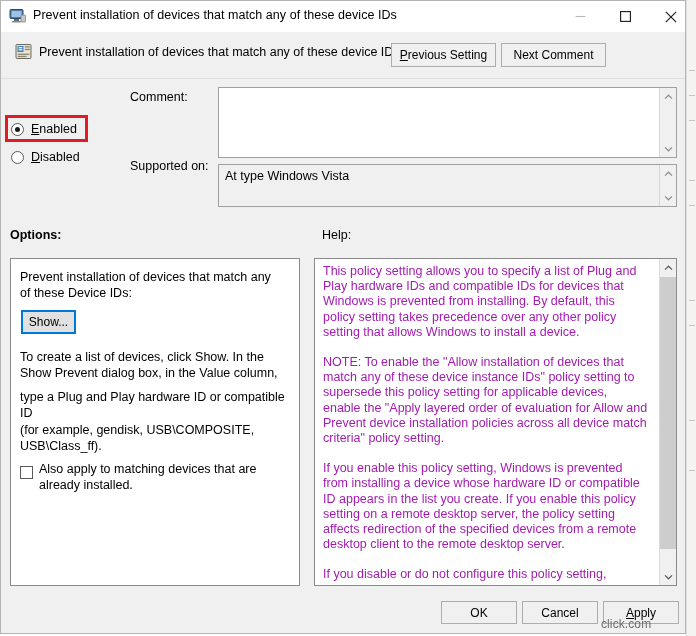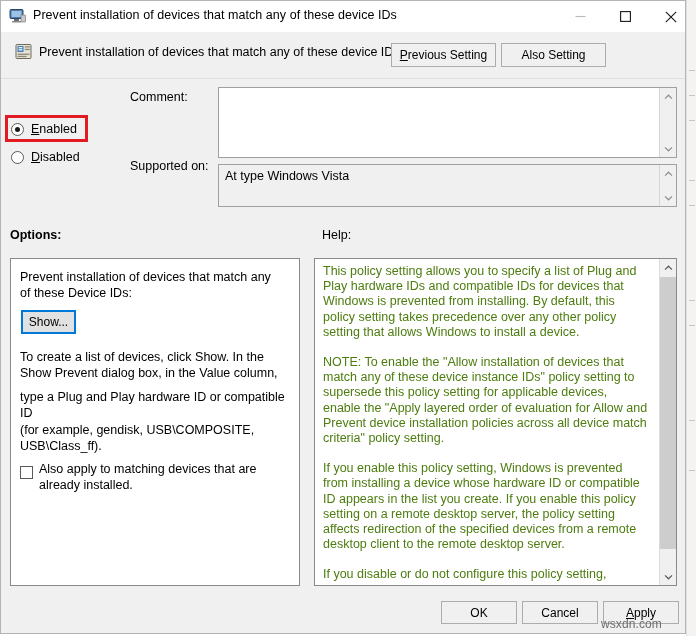--- a/index.html
+++ b/index.html
@@ -273,21 +273,21 @@
     border: 1px solid #8a8a8a;
     box-sizing: border-box;
     overflow: hidden;
   }
   #help-content {
     position: absolute;
     left: 8px; top: 5px;
     width: 325px;
     font-size: 12.5px;
     line-height: 15.2px;
-    color: #4d7c0f;
+    color: #a21caf;
   }
   #help-content p { margin: 0 0 15px 0; }
 
   #help-scrollbar {
     position: absolute;
     right: 0; top: 0;
     width: 17px; height: 100%;
     background: #f0f0f0;
     border-left: 1px solid #dcdcdc;
     box-sizing: border-box;
@@ -396,21 +396,21 @@
         <rect x="3.6" y="6.2" width="3.8" height="1.2" fill="#ffffff"></rect>
         <rect x="9.8" y="3.2" width="5" height="1.3" fill="#8c8878"></rect>
         <rect x="9.8" y="5.8" width="5" height="1.3" fill="#8c8878"></rect>
         <rect x="2.6" y="10.6" width="12" height="1.3" fill="#8c8878"></rect>
         <rect x="2.6" y="12.8" width="9" height="1.3" fill="#8c8878"></rect>
       </svg>
     </span>
     <span class="header-text">Prevent installation of devices that match any of these device IDs</span>
 
     <button class="hdr-btn" id="btn-prev-setting"><span class="accel">P</span>revious Setting</button>
-    <button class="hdr-btn" id="btn-next-setting">Also Setting</button>
+    <button class="hdr-btn" id="btn-next-setting">Next Comment</button>
   </div>
 
   <div class="radio-row" id="radio-enabled">
     <span class="radio-mark checked"></span>
     <span class="radio-label"><span class="accel">E</span>nabled</span>
   </div>
   <div class="radio-row" id="radio-disabled">
     <span class="radio-mark"></span>
     <span class="radio-label"><span class="accel">D</span>isabled</span>
   </div>
@@ -484,13 +484,13 @@
       </div>
     </div>
   </div>
 
   <button class="footer-btn" id="btn-ok">OK</button>
   <button class="footer-btn" id="btn-cancel">Cancel</button>
   <button class="footer-btn" id="btn-apply"><span class="accel">A</span>pply</button>
 
 </div>
 
-<div id="watermark">wsxdn.com</div>
+<div id="watermark">click.com</div>
 
 </body></html>

